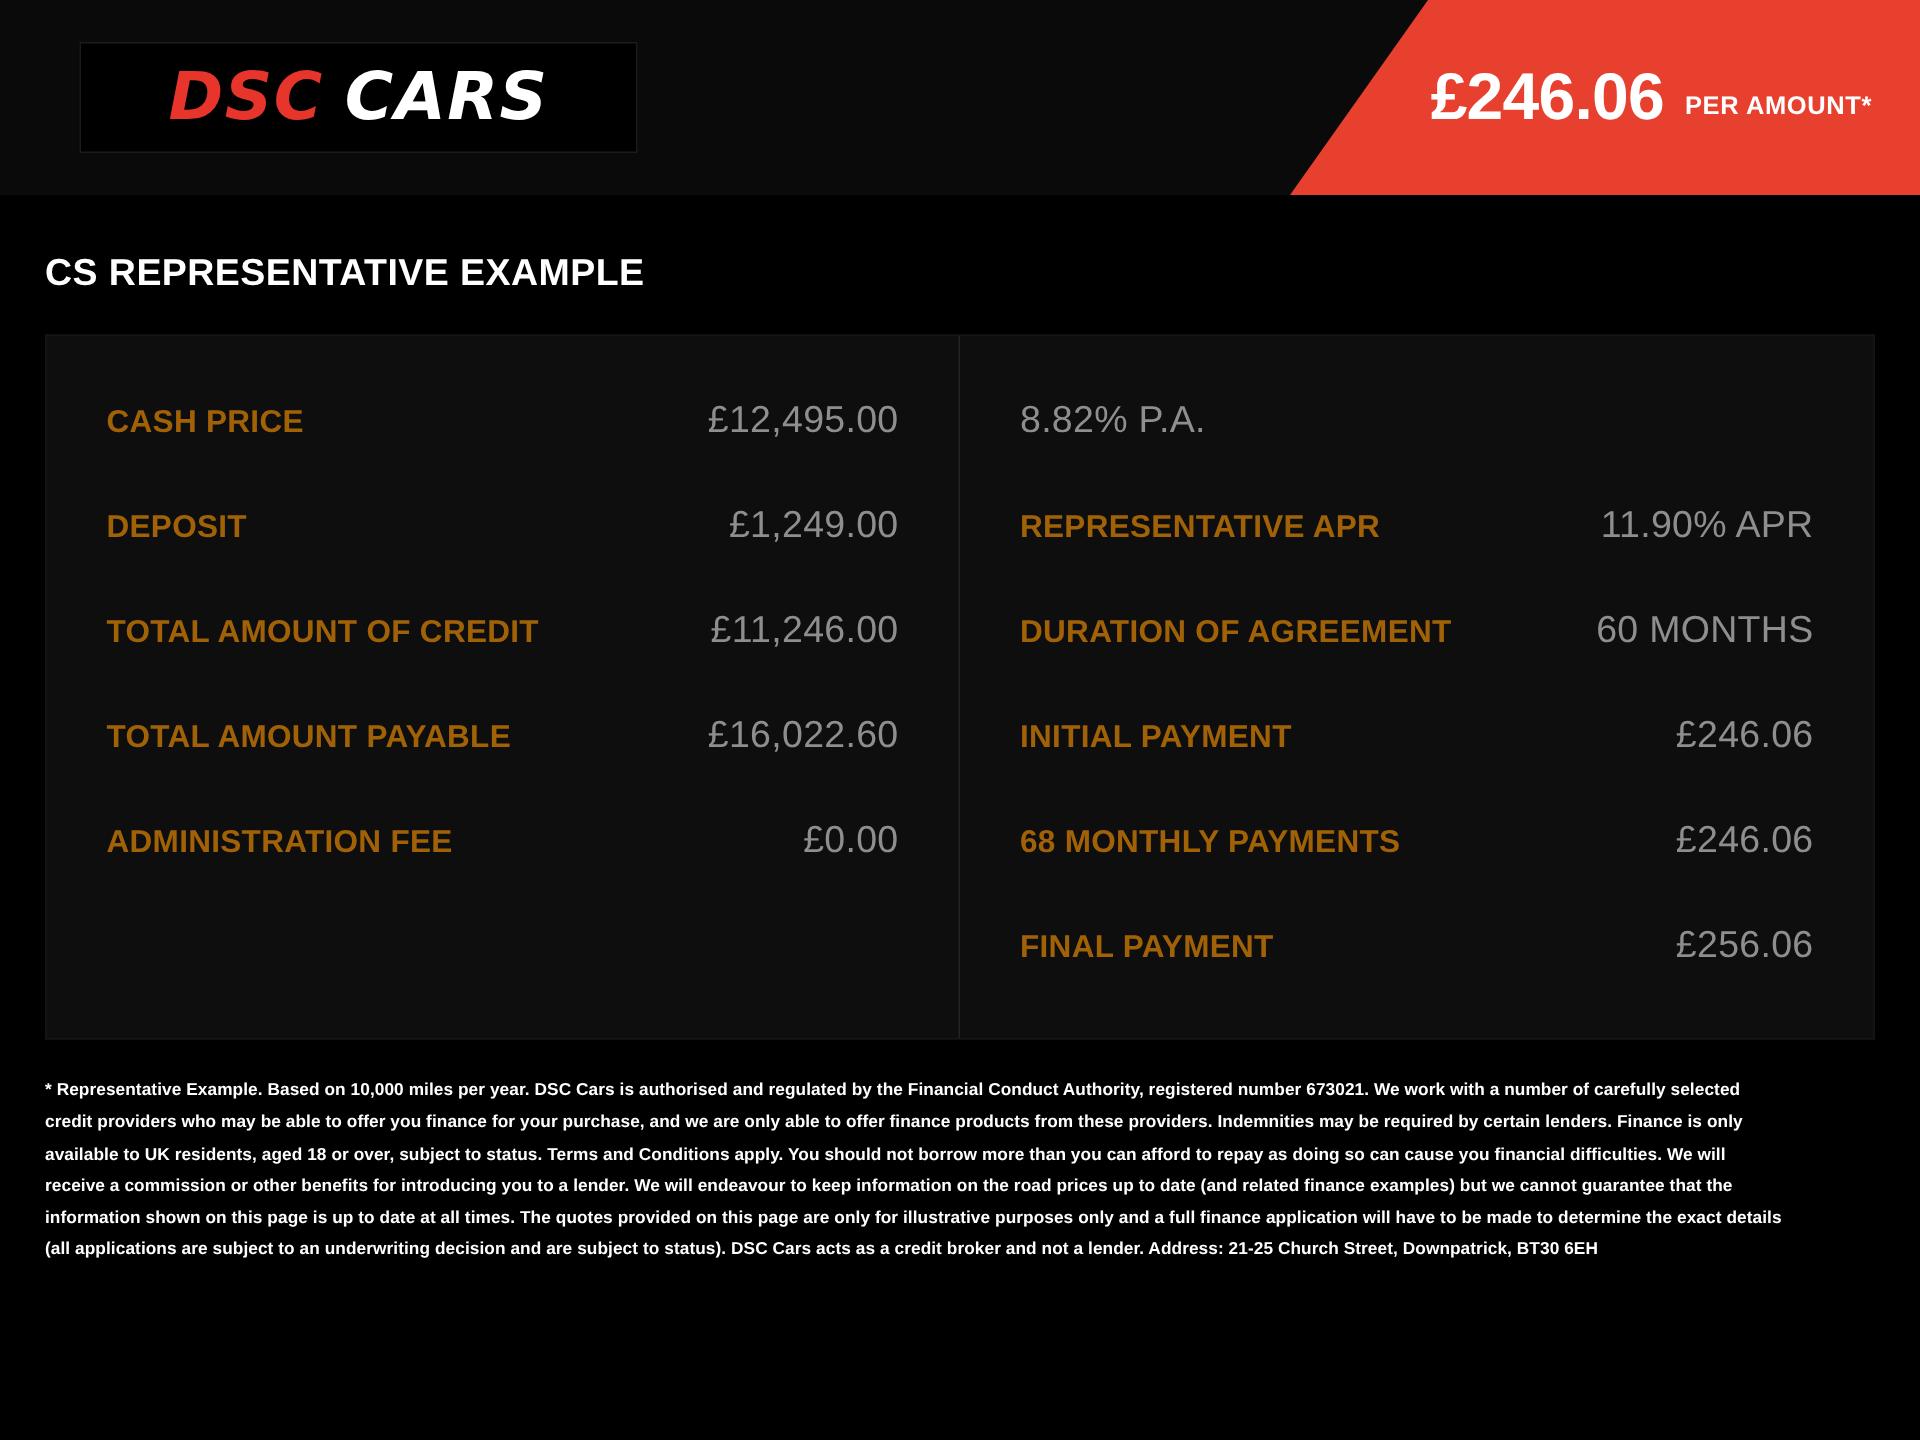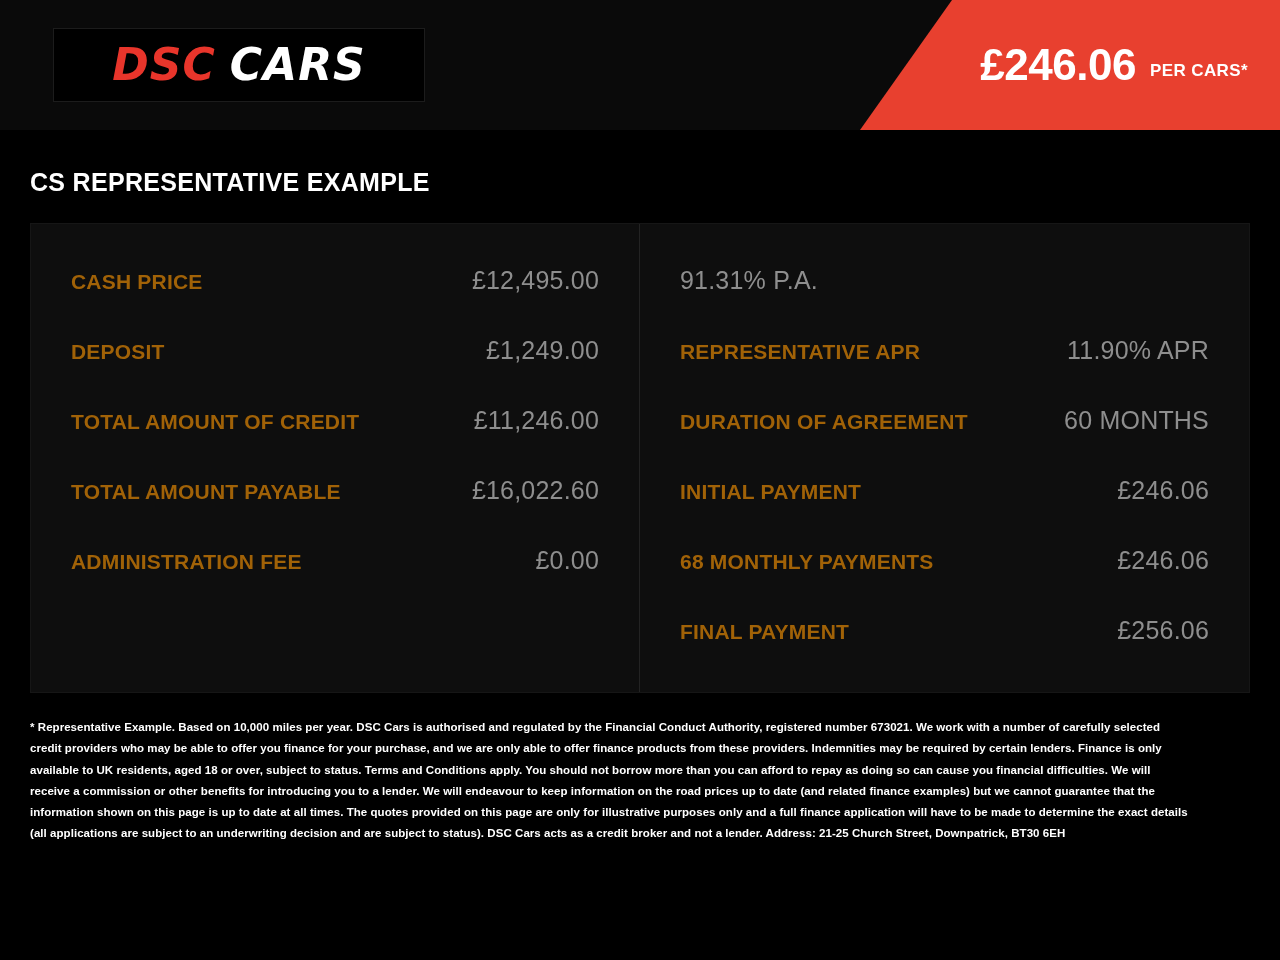--- a/index.html
+++ b/index.html
@@ -155,21 +155,21 @@
 <div id="page">
 
   <div class="header">
 
     <div class="logo-box">
       <span class="logo-text"><span class="logo-dsc">DSC</span><span class="logo-cars">CARS</span></span>
     </div>
 
     <div class="price-flag">
       <span class="price-amount">£246.06</span>
-      <span class="price-period">PER CARS*</span>
+      <span class="price-period">PER AMOUNT*</span>
     </div>
 
   </div>
 
   <div class="section-title">CS REPRESENTATIVE EXAMPLE</div>
 
   <div class="tables">
 
     <div class="table-col left">
       <div class="row">
@@ -189,21 +189,21 @@
         <span class="row-value">£16,022.60</span>
       </div>
       <div class="row">
         <span class="row-label">ADMINISTRATION FEE</span>
         <span class="row-value">£0.00</span>
       </div>
     </div>
 
     <div class="table-col right">
       <div class="row">
-        <span class="row-value">91.31% P.A.</span>
+        <span class="row-value">8.82% P.A.</span>
       </div>
       <div class="row">
         <span class="row-label">REPRESENTATIVE APR</span>
         <span class="row-value">11.90% APR</span>
       </div>
       <div class="row">
         <span class="row-label">DURATION OF AGREEMENT</span>
         <span class="row-value">60 MONTHS</span>
       </div>
       <div class="row">

